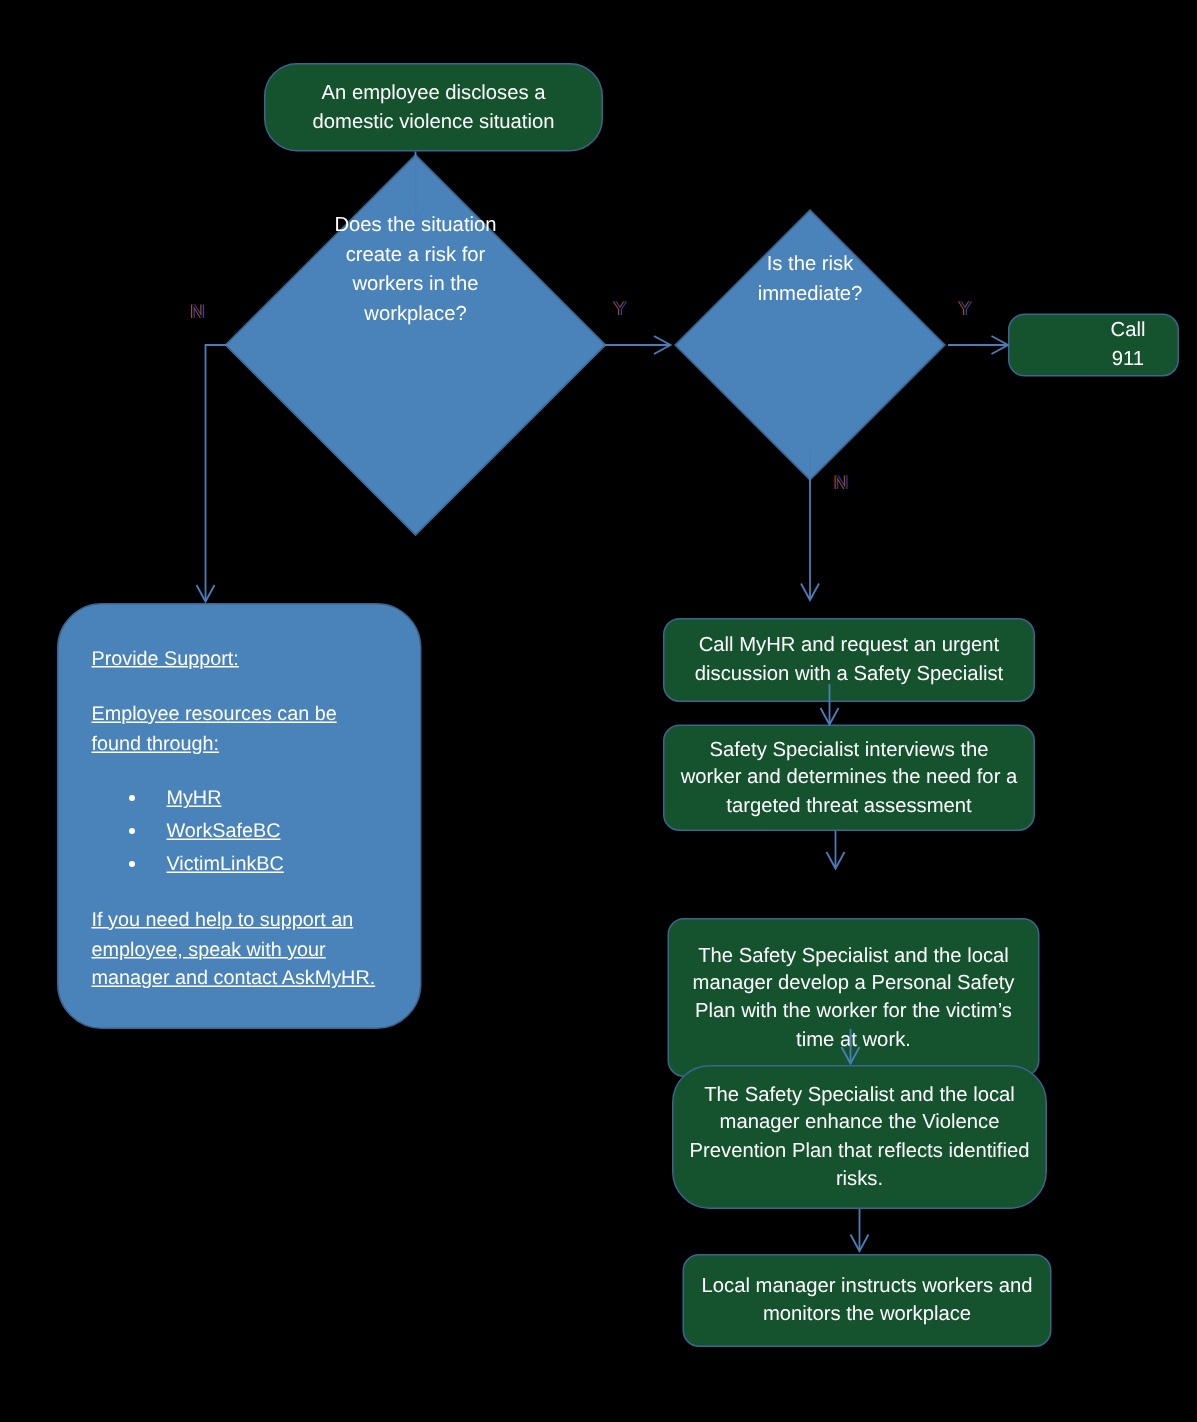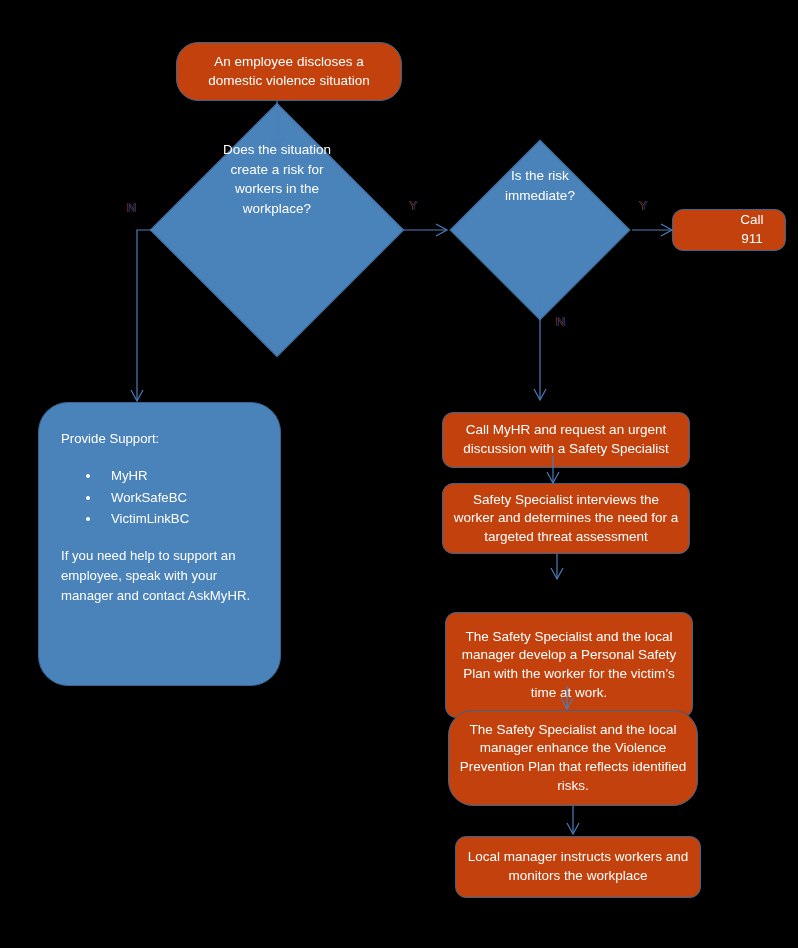--- a/index.html
+++ b/index.html
@@ -14,21 +14,21 @@
     width: 798px;
     height: 948px;
     background: #000000;
     font-family: "Liberation Sans", "DejaVu Sans", sans-serif;
     overflow: hidden;
   }
 
   
   .node {
     position: absolute;
-    background: #c2410c;
+    background: #14532d;
     border: 1px solid #3a6591;
     color: #ffffff;
     display: flex;
     align-items: center;
     justify-content: center;
     text-align: center;
     line-height: 1.38;
     font-size: 13.5px;
     box-shadow: 2px 2px 2px rgba(0,0,0,0.55);
   }
@@ -178,22 +178,23 @@
     <div class="shape"></div>
     <div class="dlabel" style="padding:0 22px;">
       <span>Is the risk immediate?</span>
     </div>
   </div>
 
   <div class="node rounded" style="left:672px; top:209px; width:114px; height:42px;padding-left:46px;">
     <p>Call 911</p>
   </div>
 
-  <div class="support" style="left:38px; top:402px; width:243px; height:284px;">
+  <div class="support" style="left:38px; top:402px; width:243px; height:284px;text-decoration:underline;">
     <div class="para">Provide Support:</div>
+    <div class="para">Employee resources can be found through:</div>
     <ul>
       <li>MyHR</li>
       <li>WorkSafeBC</li>
       <li>VictimLinkBC</li>
     </ul>
     <div class="para">If you need help to support an employee, speak with your manager and contact AskMyHR.</div>
   </div>
 
   <div class="node rounded" style="left:442px; top:412px; width:248px; height:56px;justify-content:center;">
     <p>Call MyHR and request an urgent discussion with a Safety Specialist</p>

